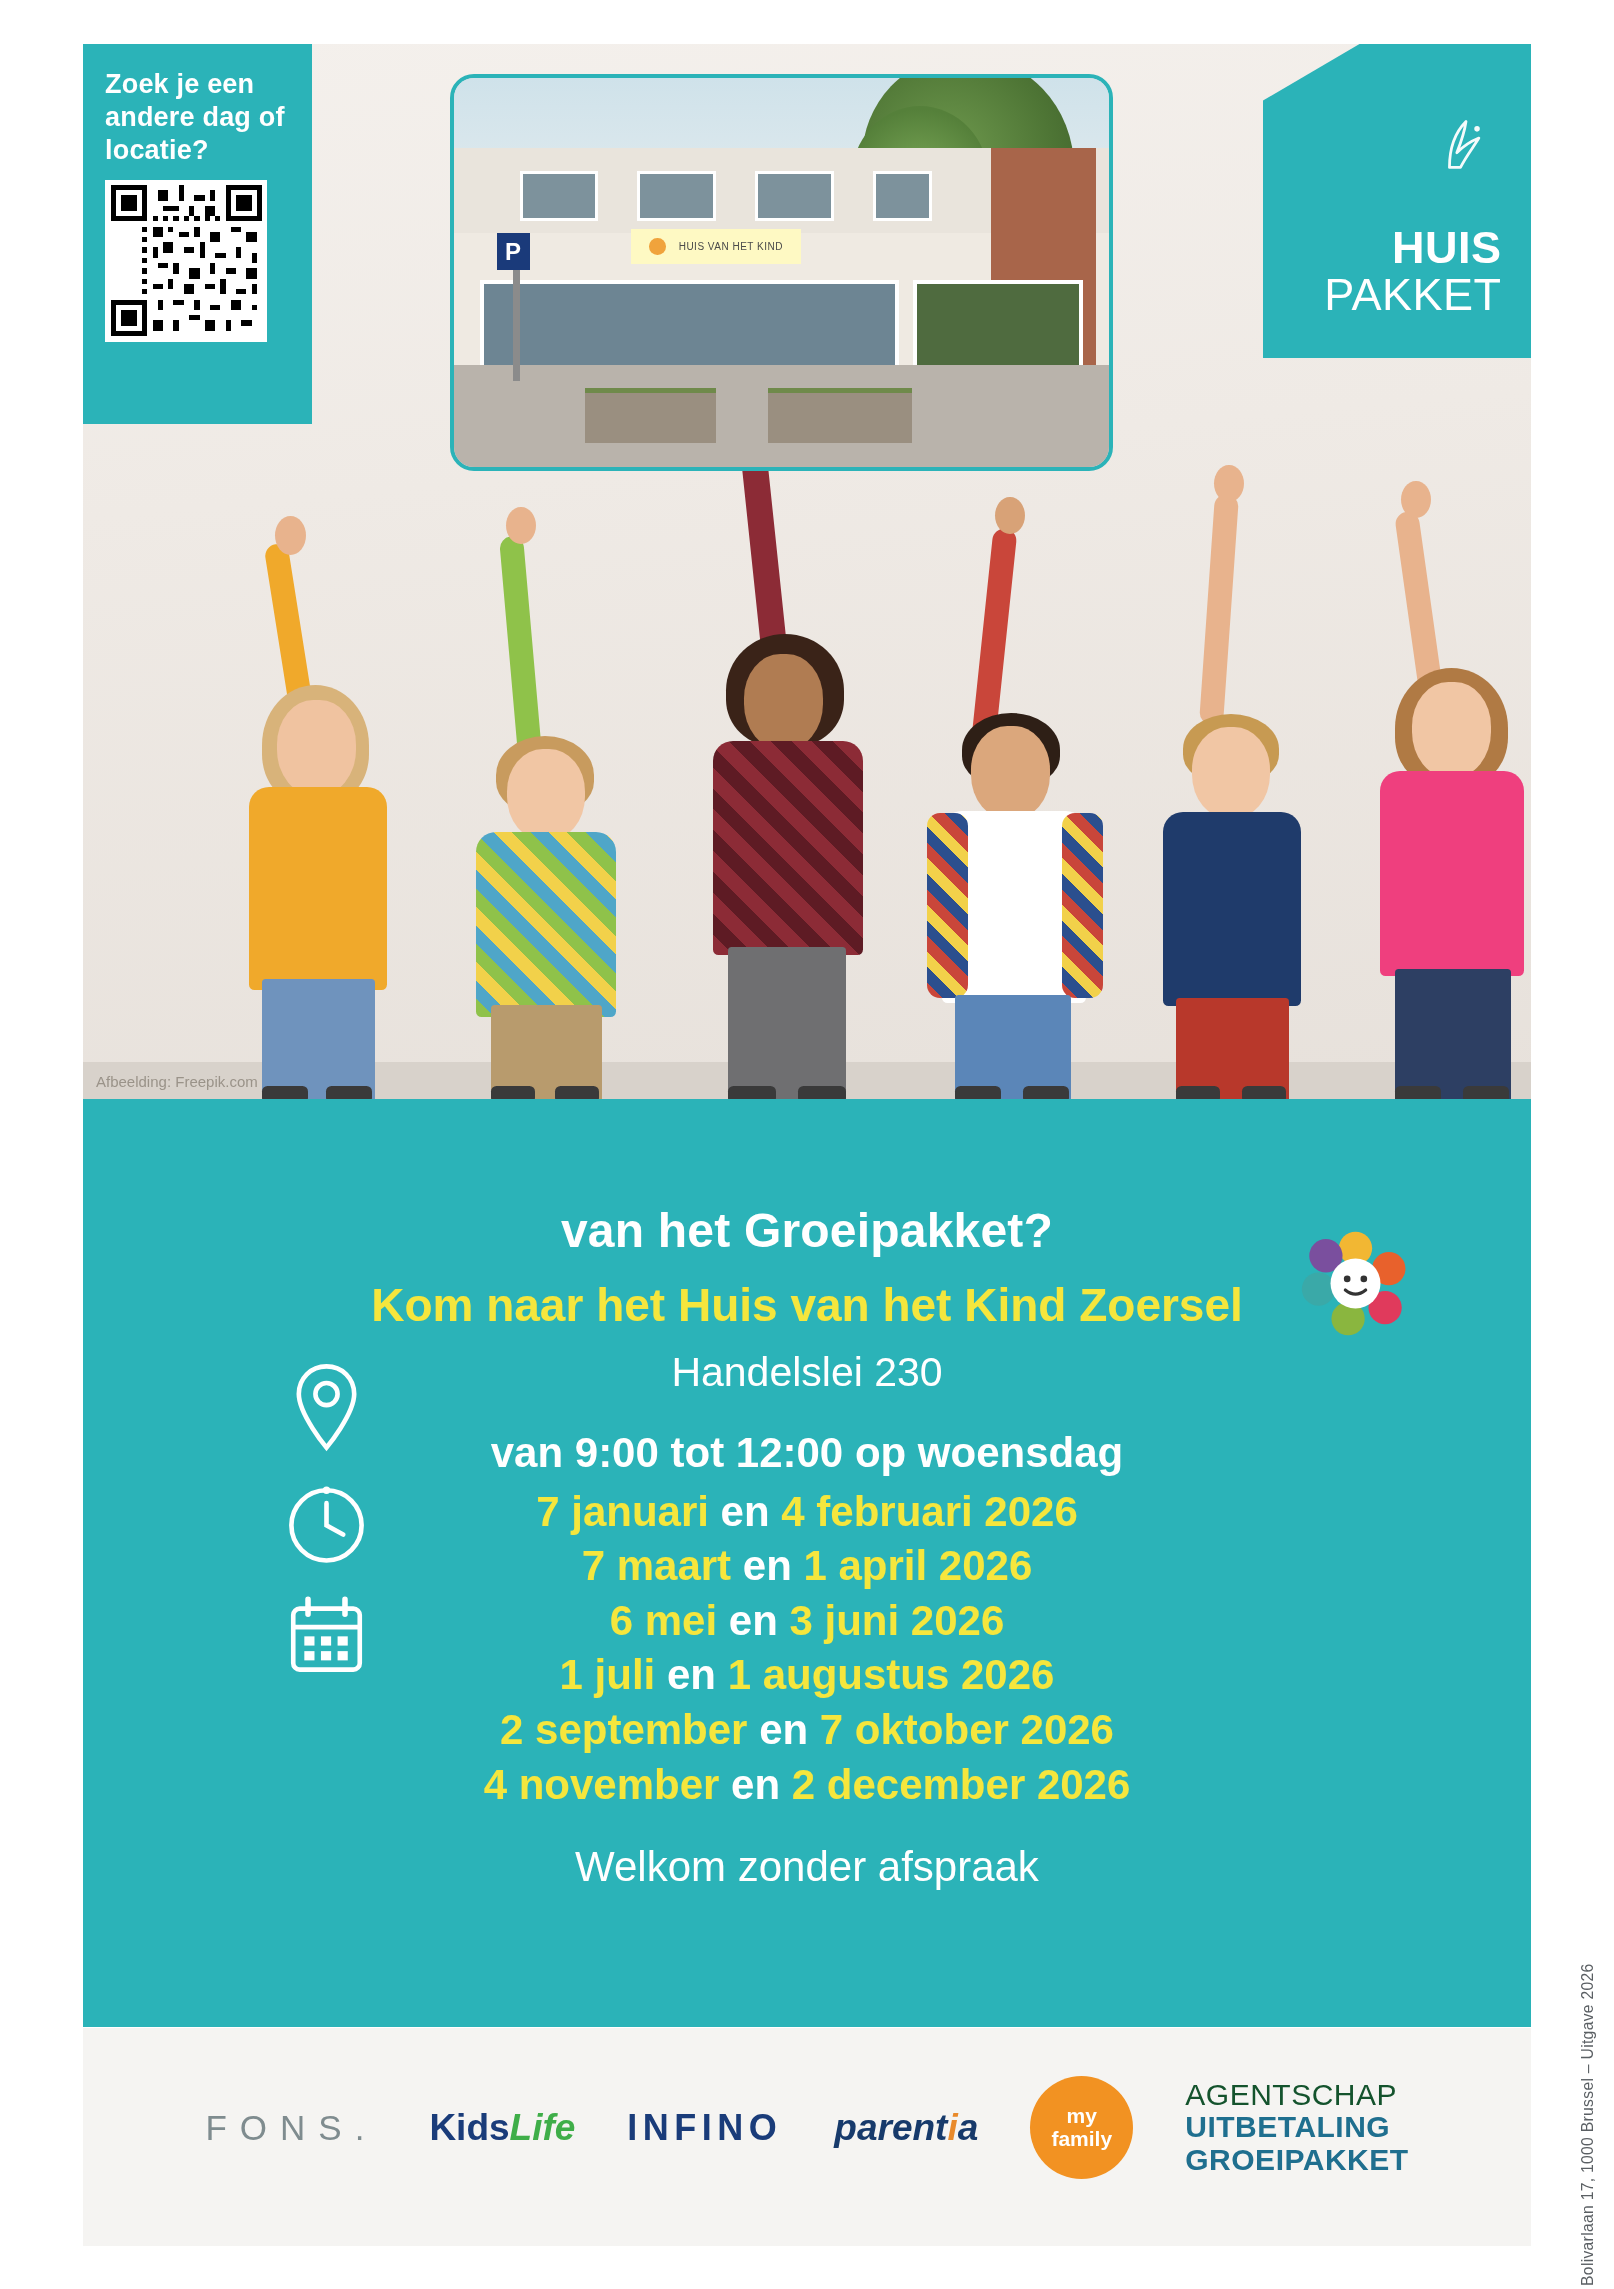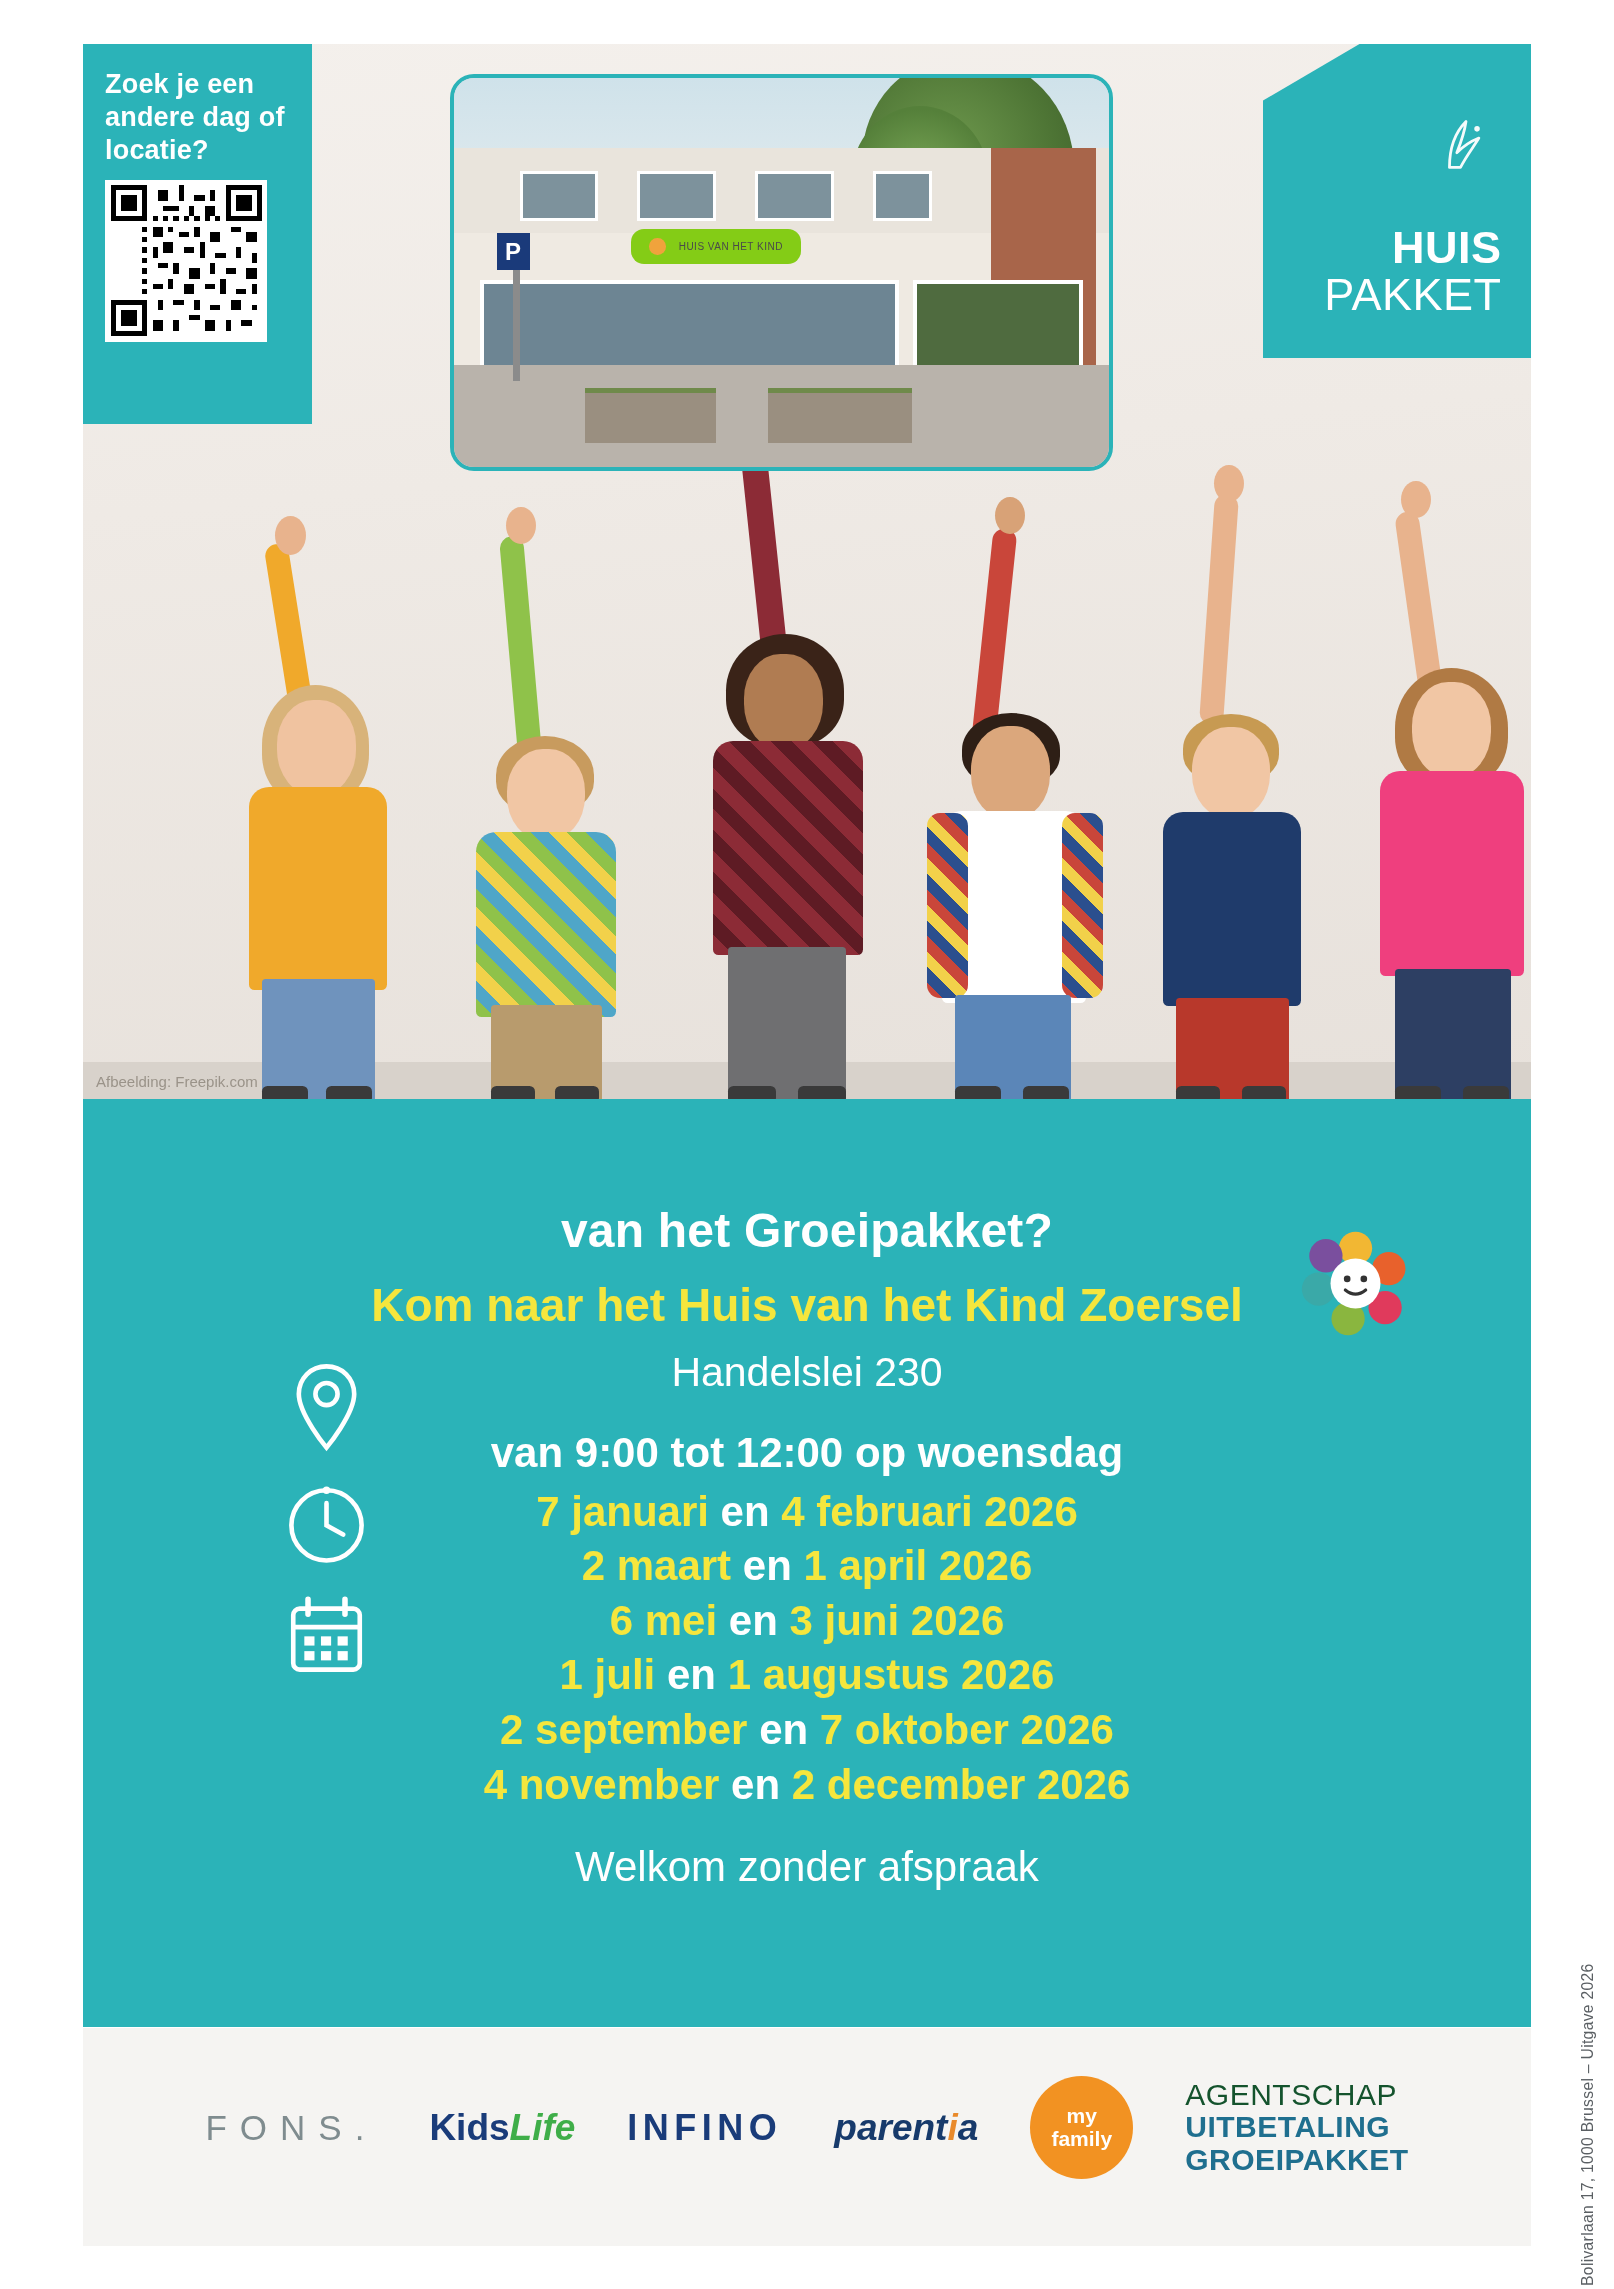--- a/index.html
+++ b/index.html
@@ -130,21 +130,21 @@
     box-sizing: border-box;
   }
   .b-sky { position:absolute; left:0; top:0; width:100%; height:46%; background:linear-gradient(180deg,#cfe2ea,#e8eef0); }
   .b-tree1 { position:absolute; right:35px; top:-22px; width:212px; height:222px; background:radial-gradient(circle at 40% 45%, #6f9a4e 0%, #4e7535 60%, #3c5c29 100%); border-radius:48% 52% 45% 55%; }
   .b-tree2 { position:absolute; right:120px; top:28px; width:138px; height:148px; background:radial-gradient(circle at 50% 50%, #7aa757 0%, #55803a 70%); border-radius:50%; }
   .b-facade { position:absolute; left:0; top:18%; width:100%; height:56%; background:#efeae2; }
   .b-upper-band { position:absolute; left:0; top:18%; width:100%; height:22%; background:#e9e4dc; }
   .b-win { position:absolute; background:#7d929c; border:3.7px solid #ffffff; box-sizing:border-box; }
   .b-shop { position:absolute; left:4%; top:52%; width:64%; height:28%; background:#6d8593; border:4.6px solid #ffffff; box-sizing:border-box; }
   .b-shop2 { position:absolute; left:70%; top:52%; width:26%; height:28%; background:#4f6b3f; border:4.6px solid #ffffff; box-sizing:border-box; }
-  .b-sign { position:absolute; left:27%; top:39%; width:26%; height:9%; background:#84cc16; display:flex; align-items:center; justify-content:center; gap:13px;border-radius:13px; }
+  .b-sign { position:absolute; left:27%; top:39%; width:26%; height:9%; background:#fef9c3; display:flex; align-items:center; justify-content:center; gap:13px; }
   .b-sign .flower { width:16.6px; height:16.6px; background:#f0a33c; border-radius:50%; }
   .b-sign .txt { font-size:10px; color:#4a4a4a; letter-spacing:0.5px; }
   .b-ground { position:absolute; left:0; bottom:0; width:100%; height:26%; background:#b9b3ab; }
   .b-planter { position:absolute; bottom:6%; height:13%; background:#9a8f80; border-top:5.5px solid #6f8a4a; }
   .b-brick { position:absolute; right:2%; top:18%; width:16%; height:56%; background:#a8654a; }
   .b-pole { position:absolute; left:9%; top:44%; width:7.4px; height:34%; background:#8b8b8b; }
   .b-psign { position:absolute; left:6.5%; top:40%; width:33px; height:37px; background:#1a3a7a; color:#fff; font-size:24px; font-weight:bold; display:flex; align-items:center; justify-content:center; }
 
   
   .kids {
@@ -521,21 +521,21 @@
     <h1 class="headline">
       <br>
       <span>van het Groeipakket?</span>
     </h1>
     <p class="sub-yellow">Kom naar het Huis van het Kind Zoersel</p>
     <p class="addr">Handelslei 230</p>
     <p class="hours">van 9:00 tot 12:00 op woensdag</p>
 
     <ul class="dates" id="dates-list">
         <li><span>7 januari</span><span class="en"> en </span><span>4 februari 2026</span></li>
-        <li><span>2 maart</span><span class="en"> en </span><span>1 april 2026</span></li>
+        <li><span>7 maart</span><span class="en"> en </span><span>1 april 2026</span></li>
         <li><span>6 mei</span><span class="en"> en </span><span>3 juni 2026</span></li>
         <li><span>1 juli</span><span class="en"> en </span><span>1 augustus 2026</span></li>
         <li><span>2 september</span><span class="en"> en </span><span>7 oktober 2026</span></li>
         <li><span>4 november</span><span class="en"> en </span><span>2 december 2026</span></li>
       </ul>
 
     <p class="welcome">Welkom zonder afspraak</p>
 
     <div class="icon-col">
       <svg class="ic" width="85" height="96" viewBox="0 0 92 104">

